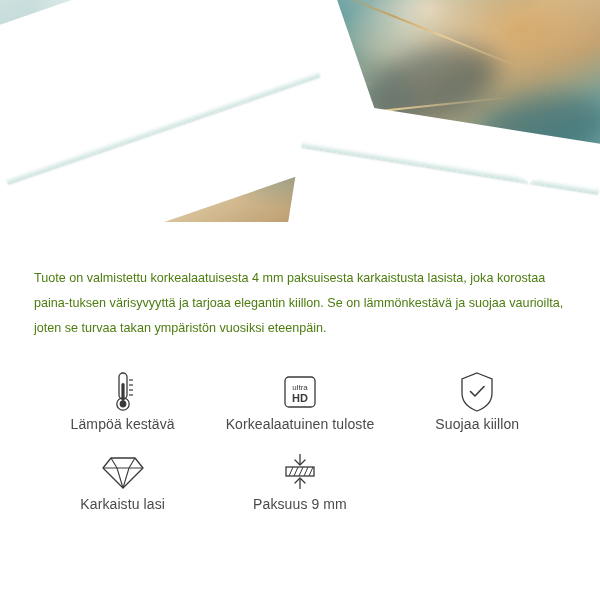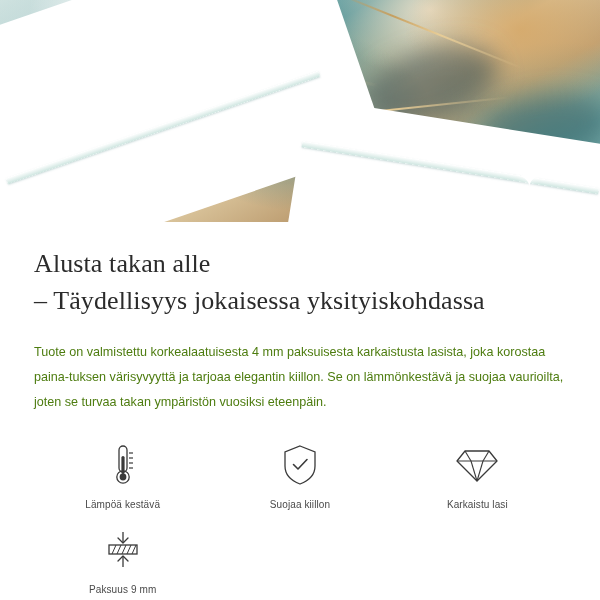--- a/index.html
+++ b/index.html
@@ -149,22 +149,22 @@
     align-items: center;
     justify-content: flex-start;
   }
   .feature-icon {
     height: 48px;
     display: flex;
     align-items: center;
     justify-content: center;
   }
   .feature-label {
-    margin-top: 10px;
-    font-size: 10px;
+    margin-top: 0;
+    font-size: 14px;
     color: #4a4a4a;
     text-align: center;
     letter-spacing: .1px;
   }
   svg { display: block; }
 </style>
 </head>
 <body>
 
 <div class="page">
@@ -180,24 +180,20 @@
     <div class="hero-streak s4"></div>
     <div class="hero-cut"></div>
     <div class="hero-cut-right"></div>
     <div class="edge edge-left"></div>
     <div class="edge edge-right"></div>
     <div class="sparkle sp1">✦</div>
     <div class="sparkle sp2">✦</div>
   </div>
 
   <div class="content">
-    <h1 class="title">
-      <span>Alusta takan alle</span>
-      <span class="line2">– Täydellisyys jokaisessa yksityiskohdassa</span>
-    </h1>
 
     <p class="body-copy">Tuote on valmistettu korkealaatuisesta 4 mm paksuisesta karkaistusta lasista, joka korostaa paina-tuksen värisyvyyttä ja tarjoaa elegantin kiillon. Se on lämmönkestävä ja suojaa vaurioilta, joten se turvaa takan ympäristön vuosiksi eteenpäin.</p>
 
     <div class="features">
 
       <div class="feature">
         <div class="feature-icon">
           <svg width="34" height="46" viewBox="0 0 34 46">
             <rect x="13" y="4" width="8" height="26" rx="4" fill="none" stroke="#3a3a3a" stroke-width="1.3"></rect>
             <circle cx="17" cy="35" r="6.2" fill="none" stroke="#3a3a3a" stroke-width="1.3"></circle>
@@ -205,20 +201,30 @@
             <circle cx="17" cy="35" r="3.4" fill="#3a3a3a"></circle>
             <line x1="23" y1="11" x2="27" y2="11" stroke="#3a3a3a" stroke-width="1.2"></line>
             <line x1="23" y1="16" x2="27" y2="16" stroke="#3a3a3a" stroke-width="1.2"></line>
             <line x1="23" y1="21" x2="27" y2="21" stroke="#3a3a3a" stroke-width="1.2"></line>
             <line x1="23" y1="26" x2="27" y2="26" stroke="#3a3a3a" stroke-width="1.2"></line>
           </svg>
         </div>
         <div class="feature-label">Lämpöä kestävä</div>
       </div>
 
+      <div class="feature">
+        <div class="feature-icon">
+          <svg width="42" height="42" viewBox="0 0 42 42">
+            <rect x="6" y="6" width="30" height="30" rx="4" fill="none" stroke="#3a3a3a" stroke-width="1.3"></rect>
+            <text x="21" y="19" text-anchor="middle" font-family="Liberation Sans, sans-serif" font-size="8" fill="#3a3a3a">ultra</text>
+            <text x="21" y="31" text-anchor="middle" font-family="Liberation Sans, sans-serif" font-size="11" font-weight="bold" fill="#3a3a3a">HD</text>
+          </svg>
+        </div>
+        <div class="feature-label">Korkealaatuinen tuloste</div>
+      </div>
 
       <div class="feature">
         <div class="feature-icon">
           <svg width="40" height="46" viewBox="0 0 40 46">
             <path d="M20 4 L35 10 V24 C35 33 28 39 20 42 C12 39 5 33 5 24 V10 Z" fill="none" stroke="#3a3a3a" stroke-width="1.3"></path>
             <path d="M13.5 22.5 L18 27 L27 17.5" fill="none" stroke="#3a3a3a" stroke-width="1.6" stroke-linecap="round" stroke-linejoin="round"></path>
           </svg>
         </div>
         <div class="feature-label">Suojaa kiillon</div>
       </div>

